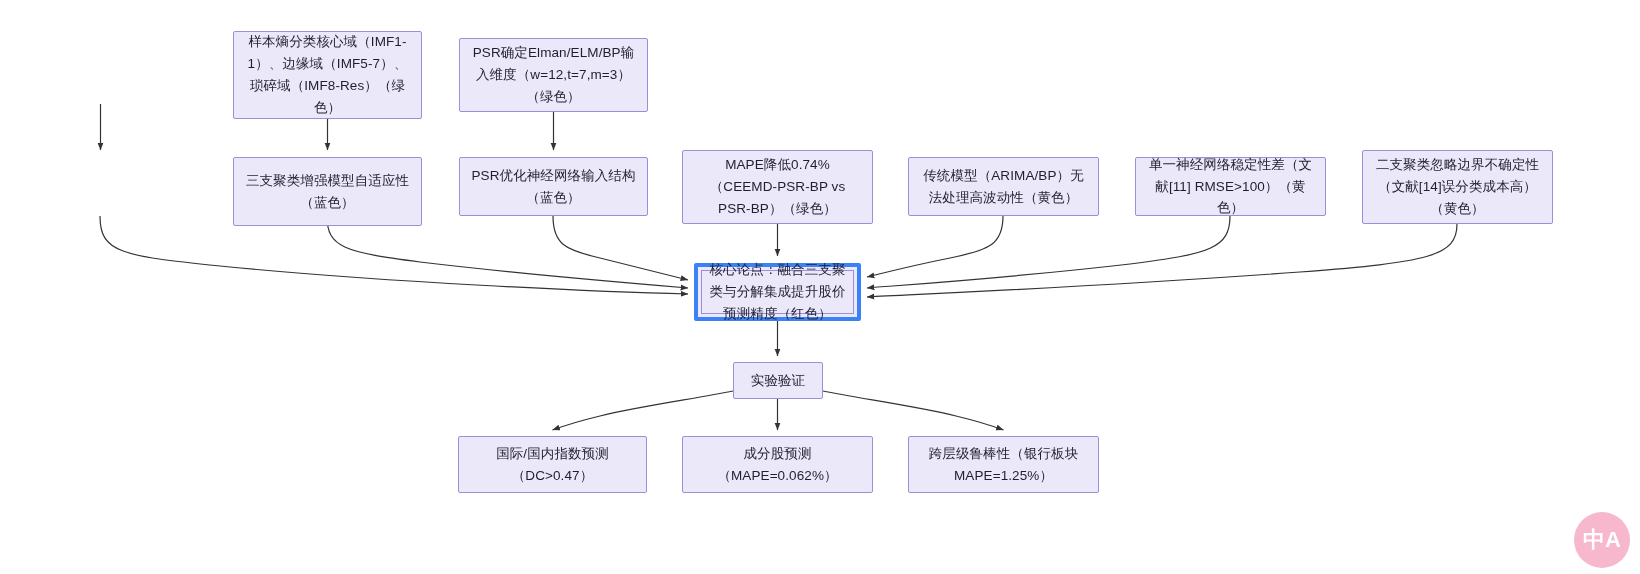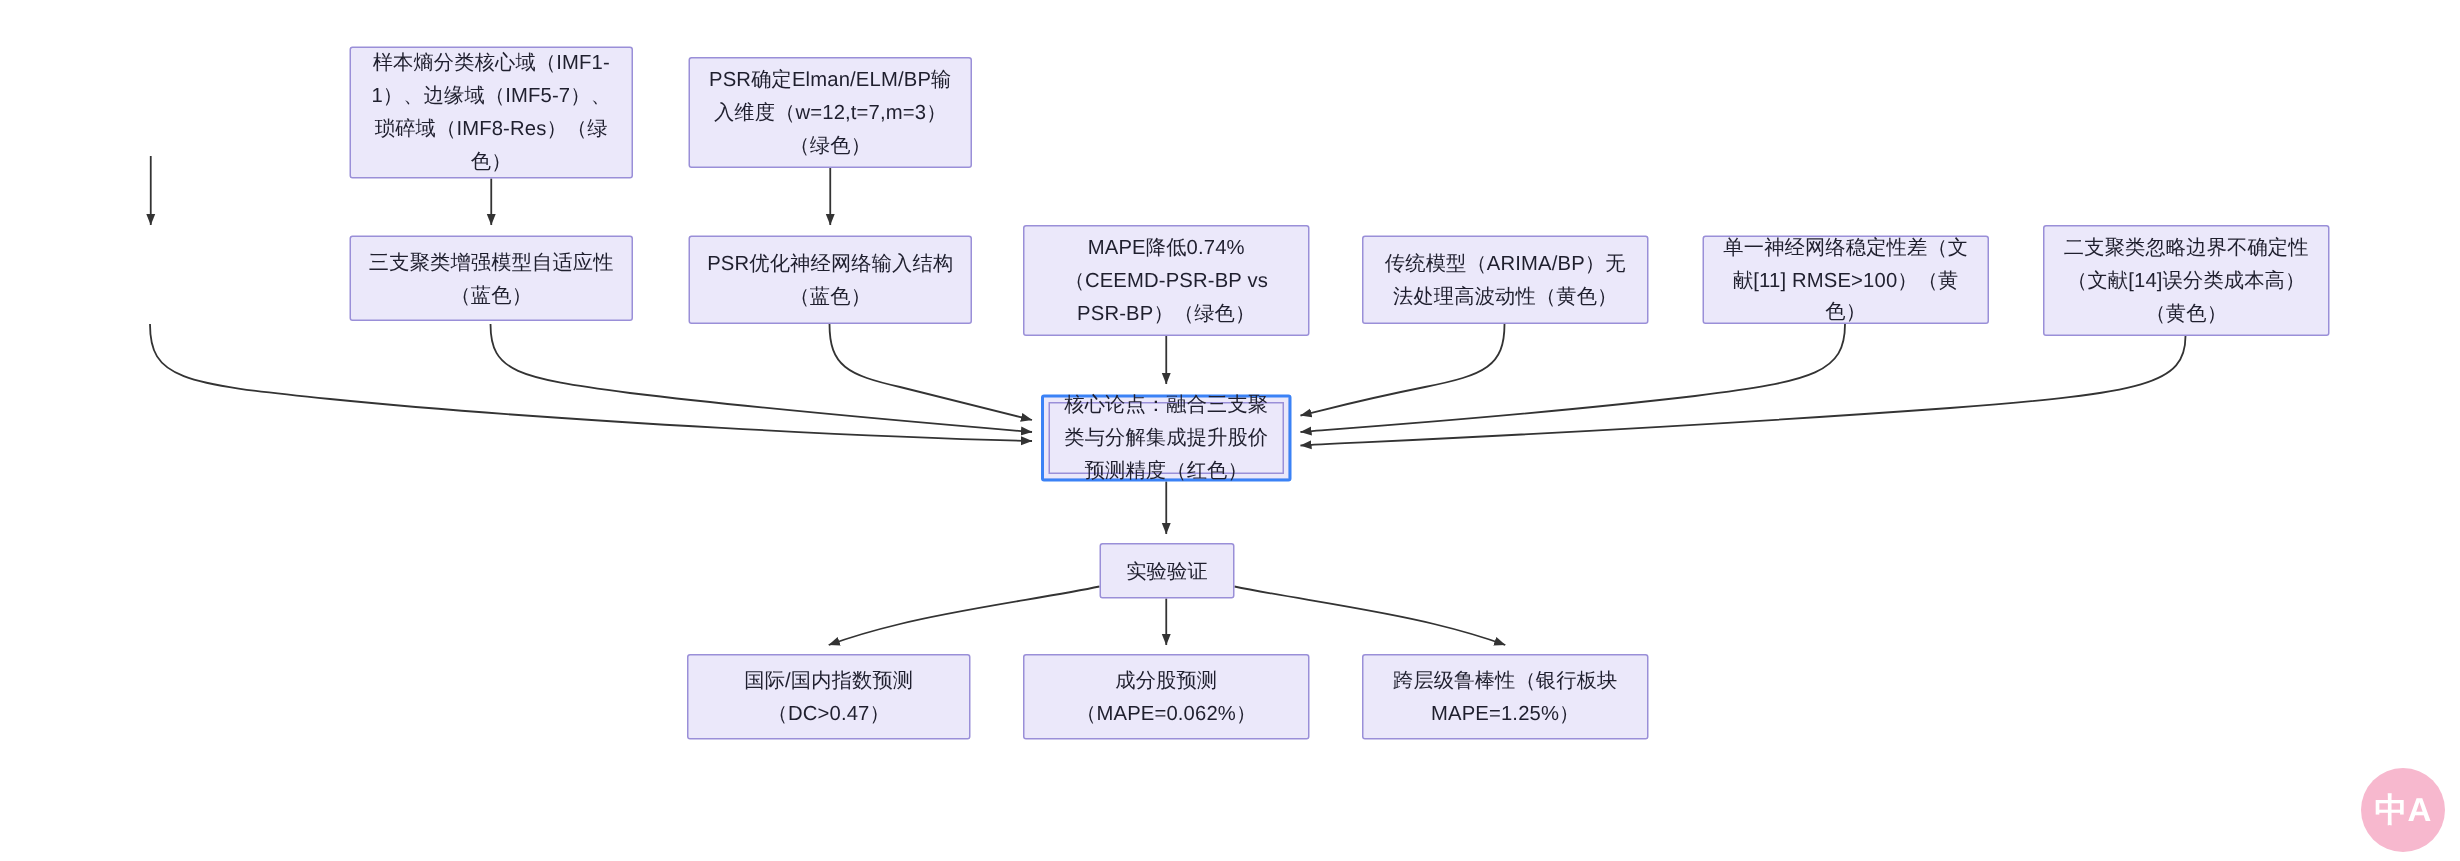--- a/index.html
+++ b/index.html
@@ -40,21 +40,21 @@
     line-height: 1.62;
     padding: 4px 9px;
     letter-spacing: 0.1px;
     z-index: 2;
   }
   .node .label {
     display: block;
     width: 100%;
   }
   .node.core {
-    border: 2px solid #3b82f6;
+    border: 4px solid #3b82f6;
     box-shadow: inset 0 0 0 3px #ebe8fa, inset 0 0 0 4px #9a8fd8;
     background: #ebe8fa;
   }
   .watermark {
     position: absolute;
     width: 56px;
     height: 56px;
     border-radius: 50%;
     background: #f7b8ce;
     display: flex;
@@ -108,21 +108,21 @@
 
   <div class="node" style="left:233px; top:31px; width:189px; height:88px;">
     <span class="label">样本熵分类核心域（IMF1-1）、边缘域（IMF5-7）、琐碎域（IMF8-Res）（绿色）</span>
   </div>
 
   <div class="node" style="left:459px; top:38px; width:189px; height:74px;">
     <span class="label">PSR确定Elman/ELM/BP输入维度（w=12,t=7,m=3）（绿色）</span>
   </div>
 
 
-  <div class="node" style="left:233px; top:157px; width:189px; height:57px;">
+  <div class="node" style="left:233px; top:157px; width:189px; height:69px;">
     <span class="label">三支聚类增强模型自适应性（蓝色）</span>
   </div>
 
   <div class="node" style="left:459px; top:157px; width:189px; height:59px;">
     <span class="label">PSR优化神经网络输入结构（蓝色）</span>
   </div>
 
   <div class="node" style="left:682px; top:150px; width:191px; height:74px;">
     <span class="label">MAPE降低0.74%（CEEMD-PSR-BP vs PSR-BP）（绿色）</span>
   </div>

